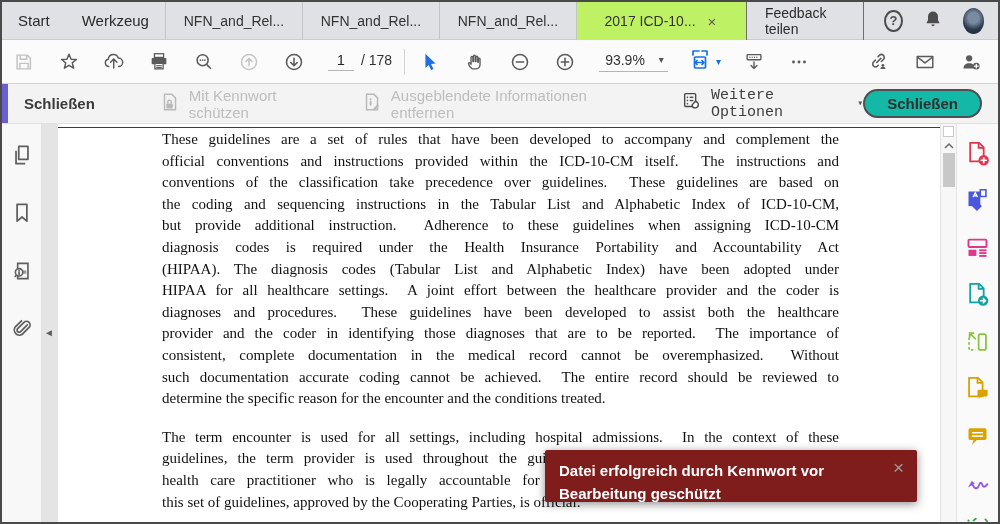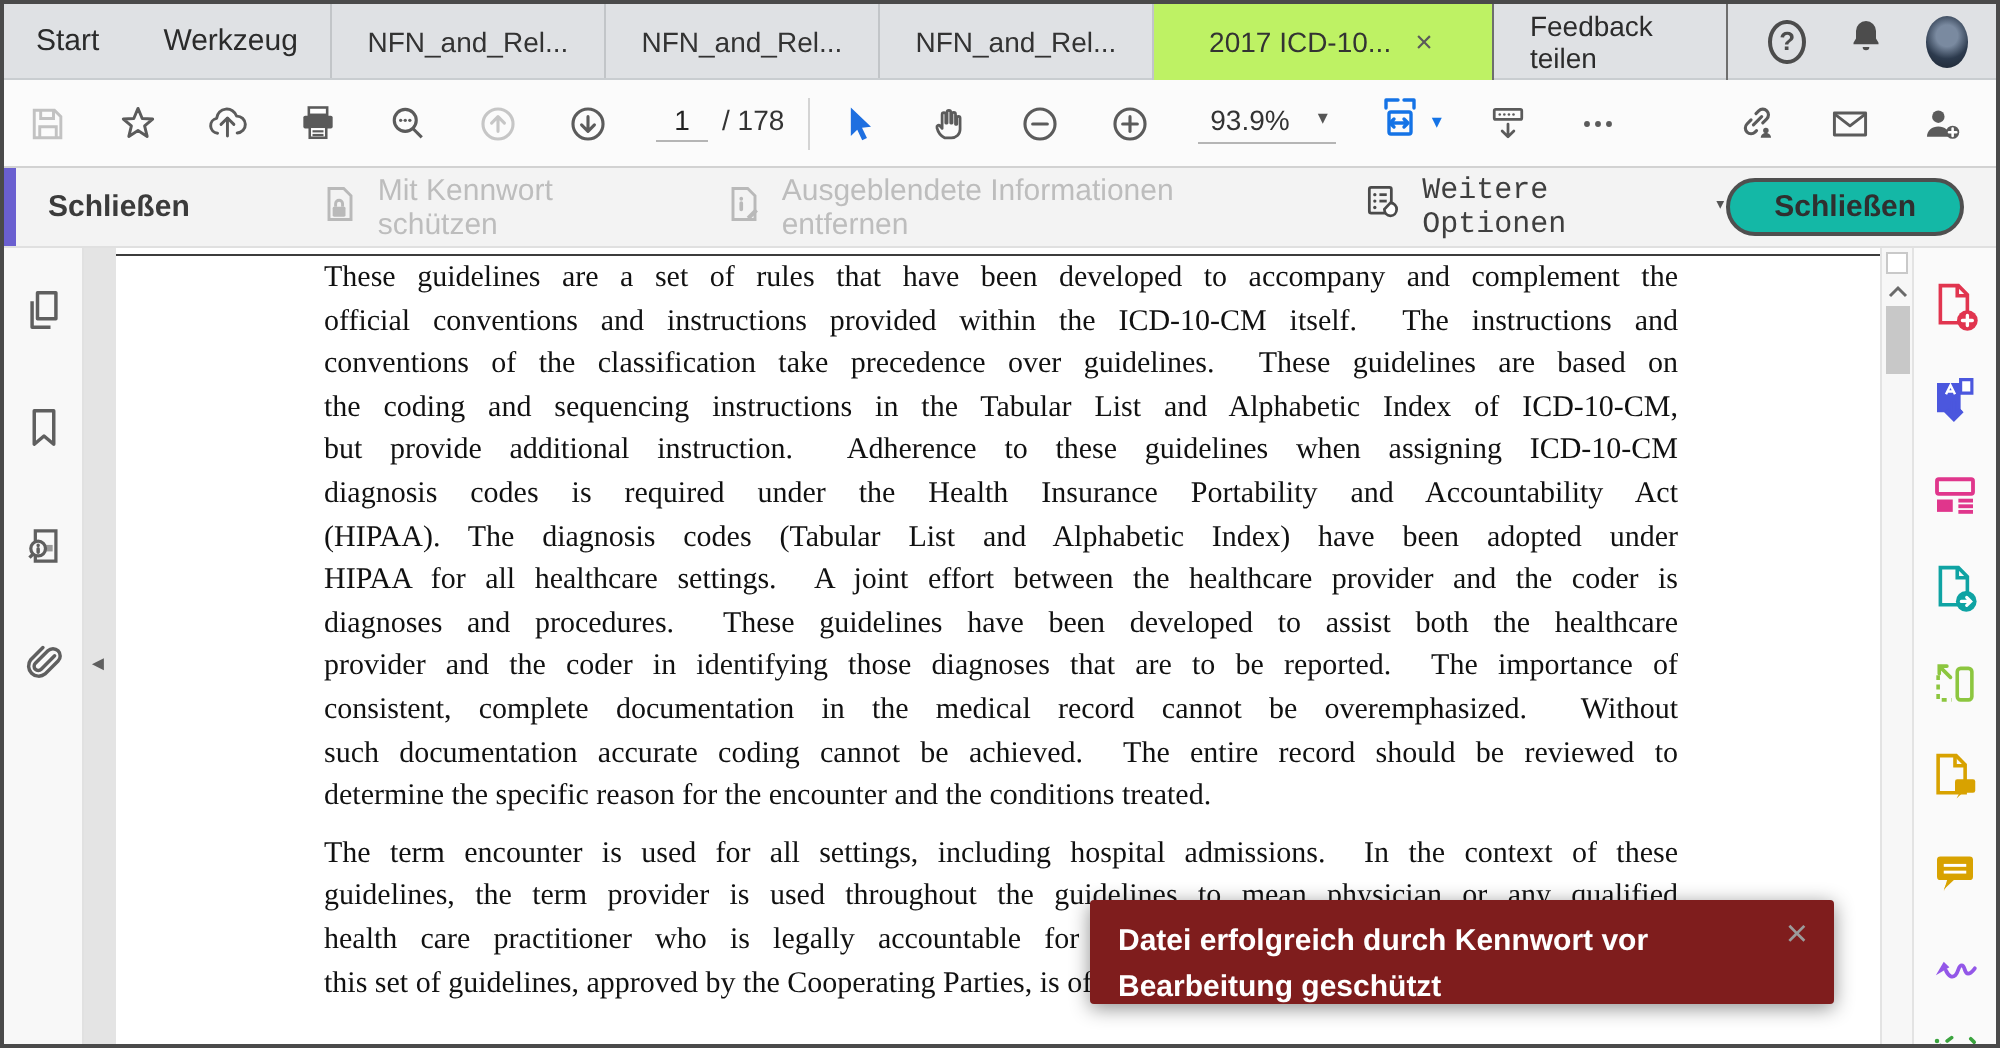--- a/index.html
+++ b/index.html
@@ -55,21 +55,21 @@
   .main{ position:absolute; left:0; top:122px; right:0; bottom:0; background:#e4e4e4;}
   .left-sidebar{ position:absolute; left:0; top:0; bottom:0; width:40px; background:#f8f8f8;
     border-right:1px solid #e1e1e1; display:flex; flex-direction:column; align-items:center;
     padding-top:18px; gap:28px;}
   .collapse-handle{ position:absolute; left:42px; top:203px; font-size:10px; color:#5f5f5f;}
   .page{ position:absolute; left:56px; right:58px; top:0; bottom:0; background:#fff;}
   .page-rule{ position:absolute; left:0; right:0; top:3px; height:1px; background:#3c3c3c;}
   .doc-text{ position:absolute; left:104px; top:5px; width:677px;
     font-family:"Liberation Serif","DejaVu Serif",serif; font-size:15px; line-height:21.6px; color:#111;}
   .para{ }
-  .para + .para{ margin-top:7px; }
+  .para + .para{ margin-top:17px; }
   .line{ white-space:nowrap; }
   .line.jl{ text-align:justify; text-align-last:justify; white-space:normal; }
   .scrollbar{ position:absolute; right:42px; top:0; bottom:0; width:16px; background:#f7f7f7; border-left:1px solid #e3e3e3;}
   .scroll-corner{ position:absolute; left:2px; top:2px; width:11px; height:11px; background:#fff; border:1px solid #c9c9c9;}
   .scroll-up{ position:absolute; left:2px; top:16px; width:12px; height:12px; display:flex; align-items:center; justify-content:center;}
   .scroll-thumb{ position:absolute; left:2px; top:29px; width:12px; height:34px; background:#c8c8c8;}
   .right-sidebar{ position:absolute; right:0; top:0; bottom:0; width:42px; background:#fafafa;
     border-left:1px solid #e3e3e3; display:flex; flex-direction:column; align-items:center;
     padding-top:16px; gap:20px; overflow:hidden;}
   .rsi{ width:27px; height:27px; flex:0 0 auto;}

